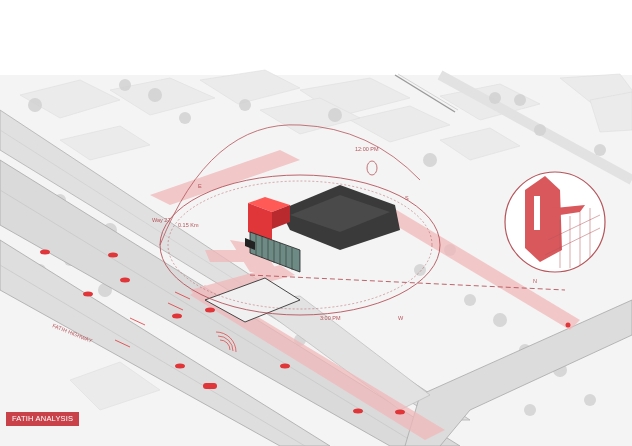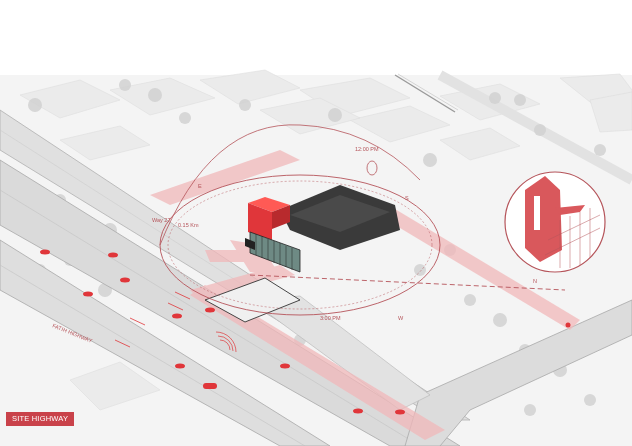--- a/index.html
+++ b/index.html
@@ -180,13 +180,13 @@
     <text x="178" y="227">0.15 Km</text>
     <text x="355" y="151">12:00 PM</text>
     <text x="320" y="320">3:00 PM</text>
     <text x="198" y="188">E</text>
     <text x="405" y="200">S</text>
     <text x="398" y="320">W</text>
     <text x="533" y="283">N</text>
   </g>
 </svg>
 
-<div class="label-badge">SITE HIGHWAY</div>
+<div class="label-badge">FATIH ANALYSIS</div>
 
 </body></html>

